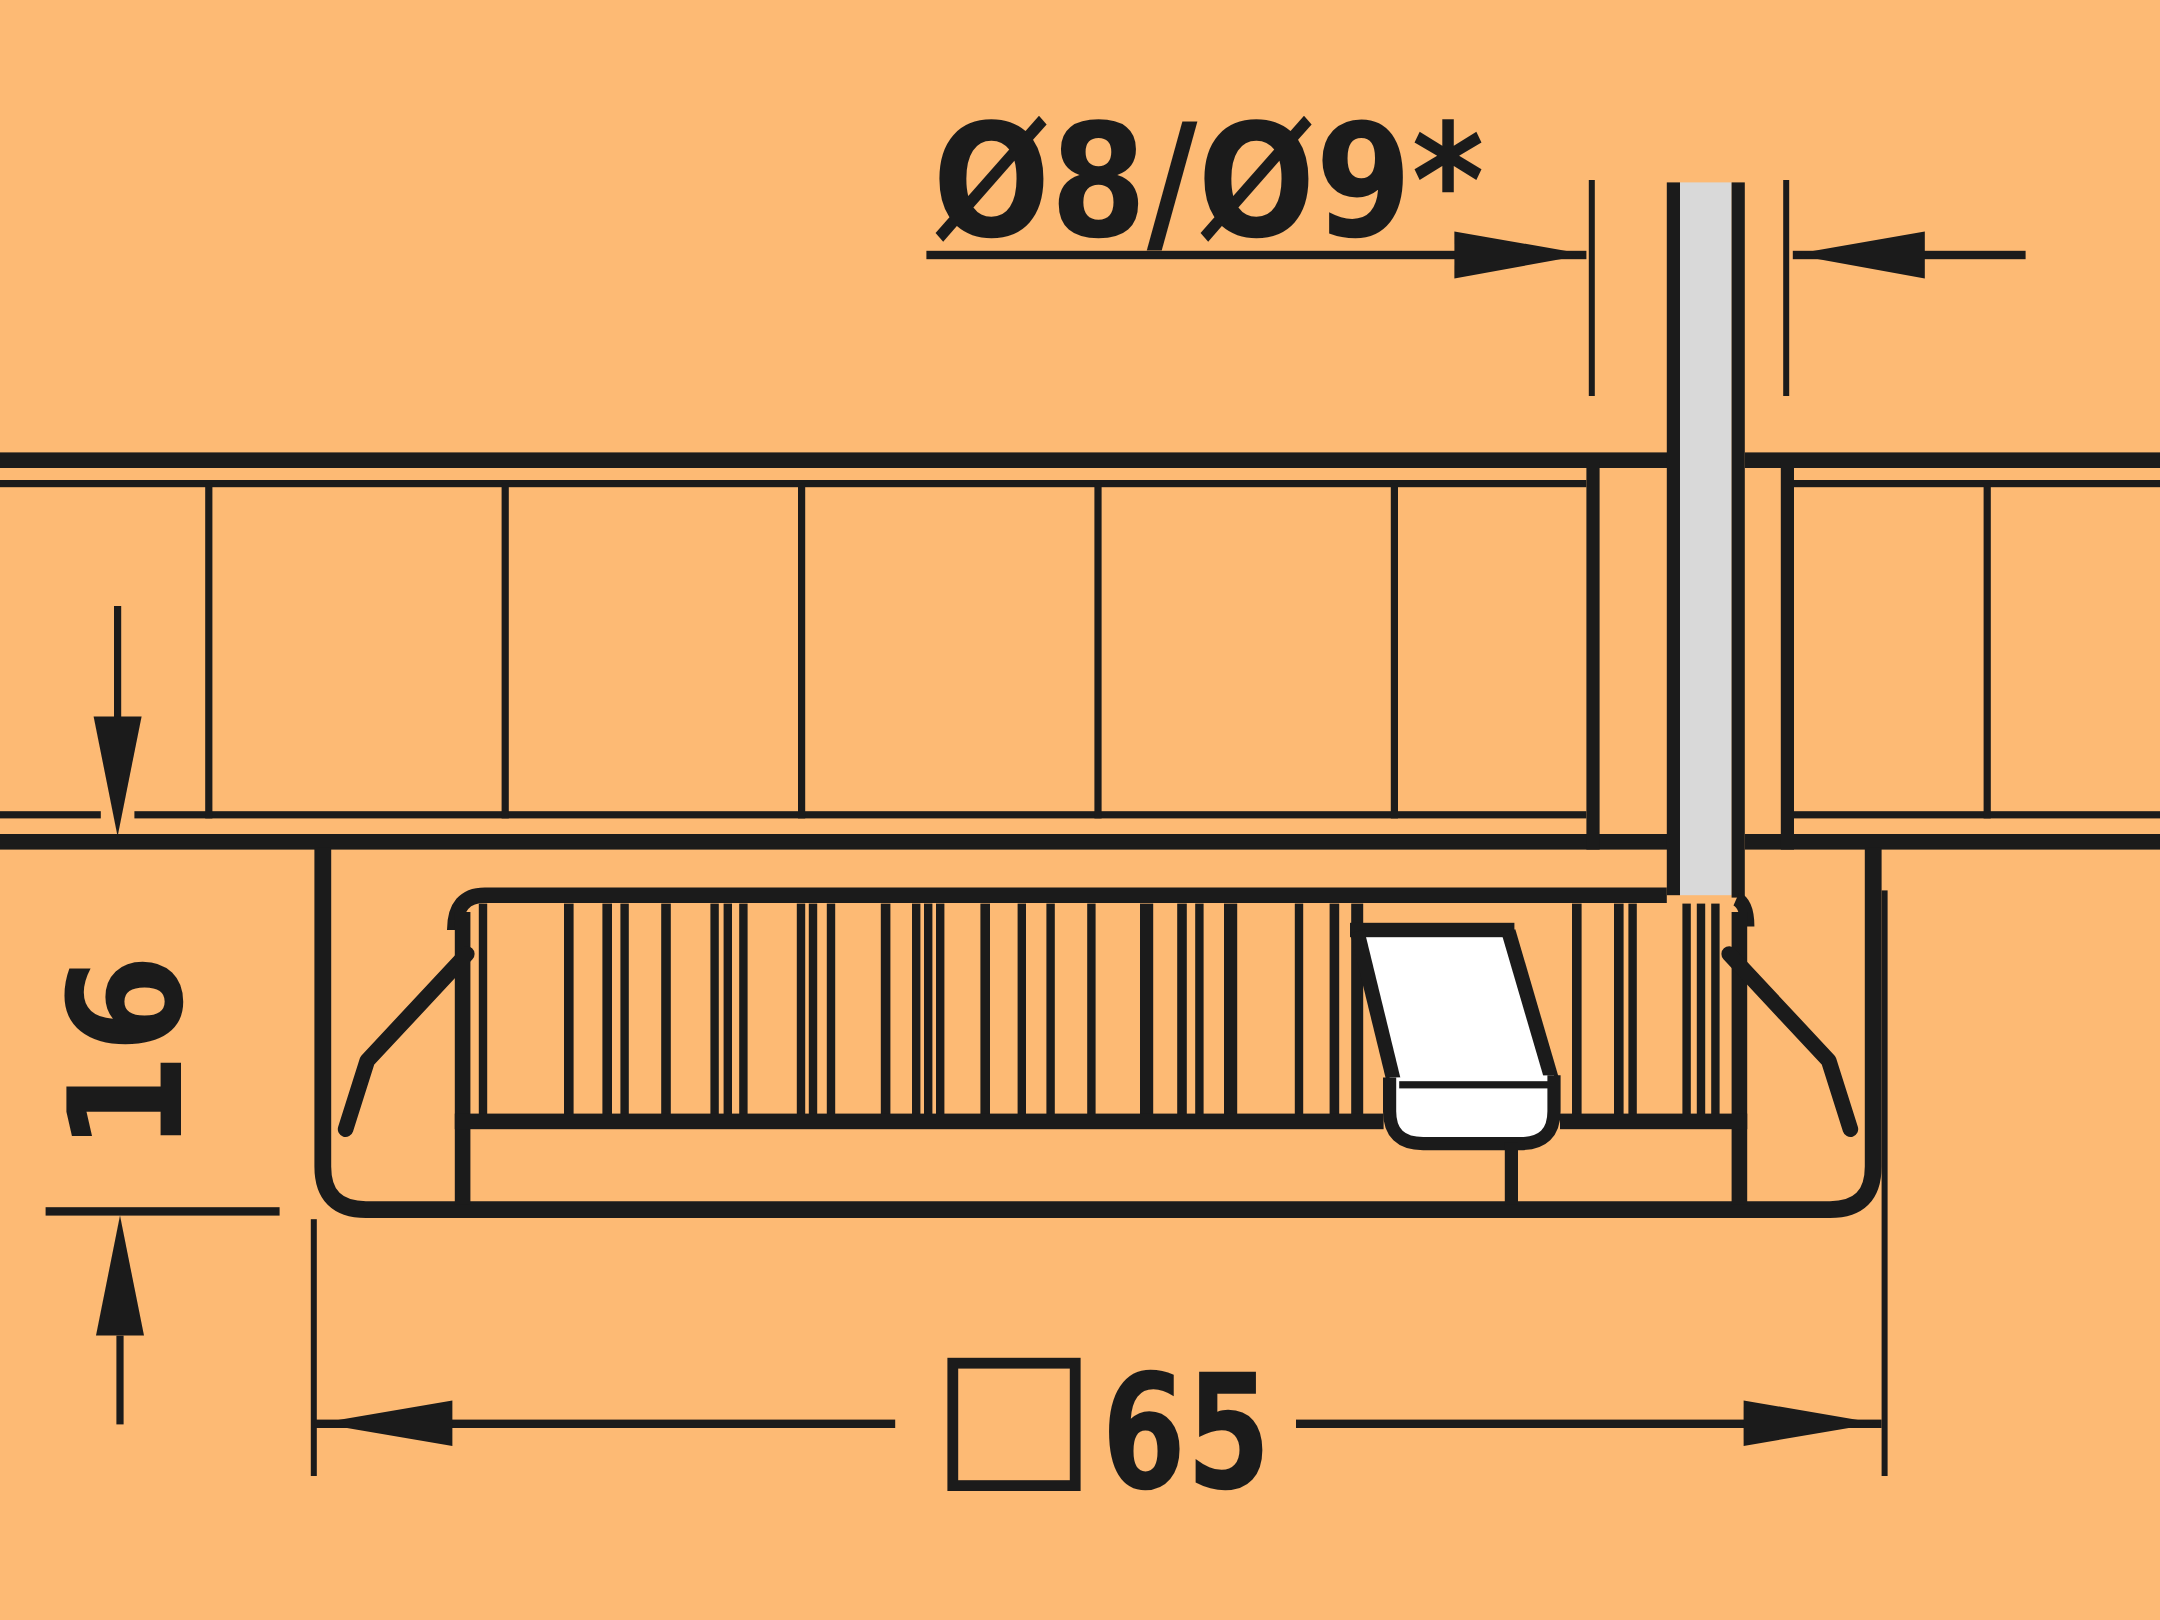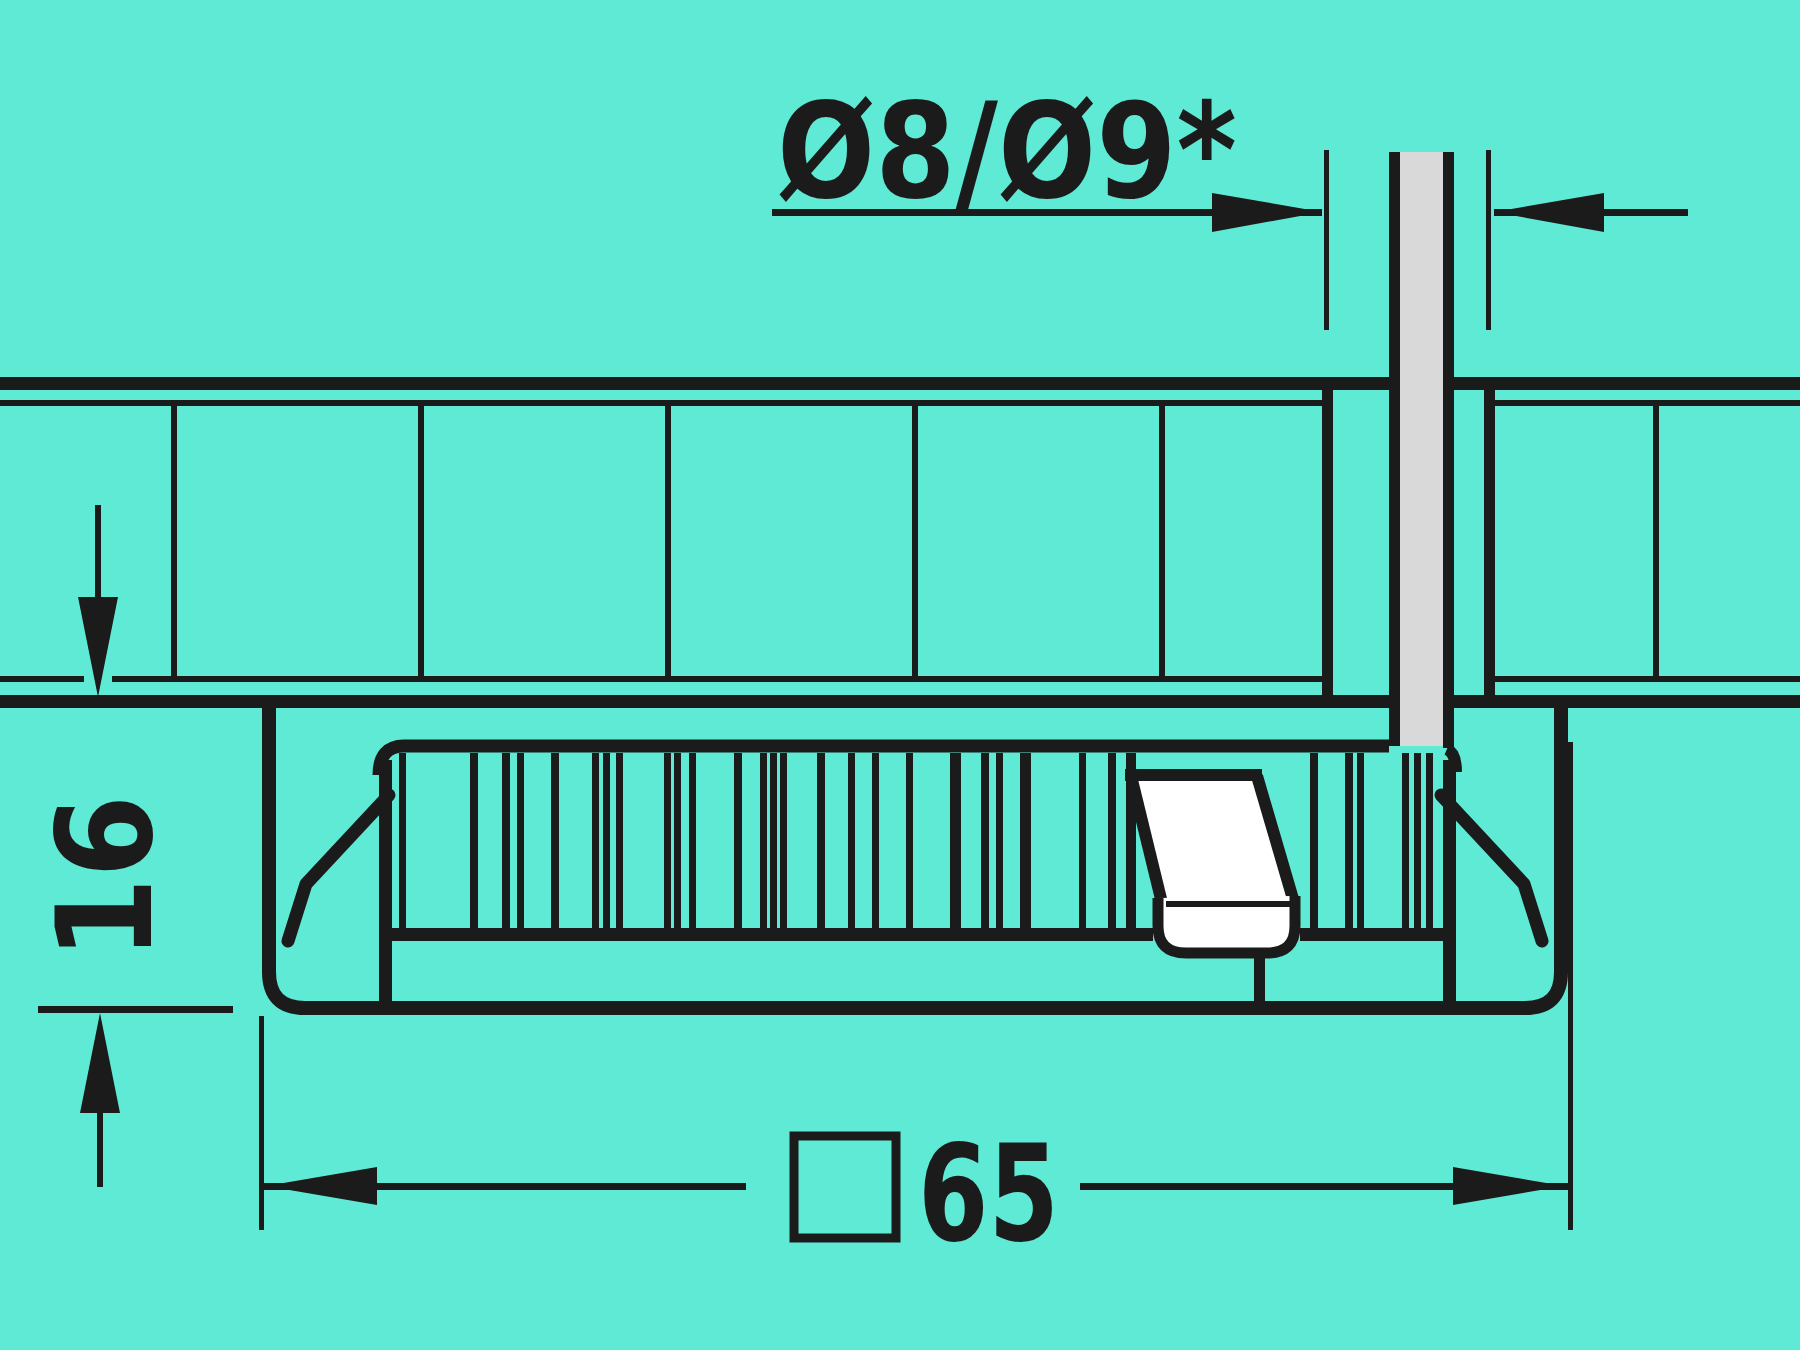--- a/index.html
+++ b/index.html
@@ -1,16 +1,16 @@
 <!DOCTYPE html>
 <html><head>
 <meta charset="utf-8">
 <style>
   html,body{margin:0;padding:0;background:#ffffff;}
-  .stage{position:relative;width:1800px;height:1350px;background:#5eead4;overflow:hidden;}
+  .stage{position:relative;width:1800px;height:1350px;background:#fdba74;overflow:hidden;}
   svg{display:block}
   text{font-family:"DejaVu Sans","Liberation Sans",sans-serif;font-weight:bold;fill:#1b1b1b;}
 </style>
 </head>
 <body>
 
 <div class="stage">
 <svg width="1800" height="1350" viewBox="0 0 1800 1350">
 
   <g fill="#1b1b1b">

